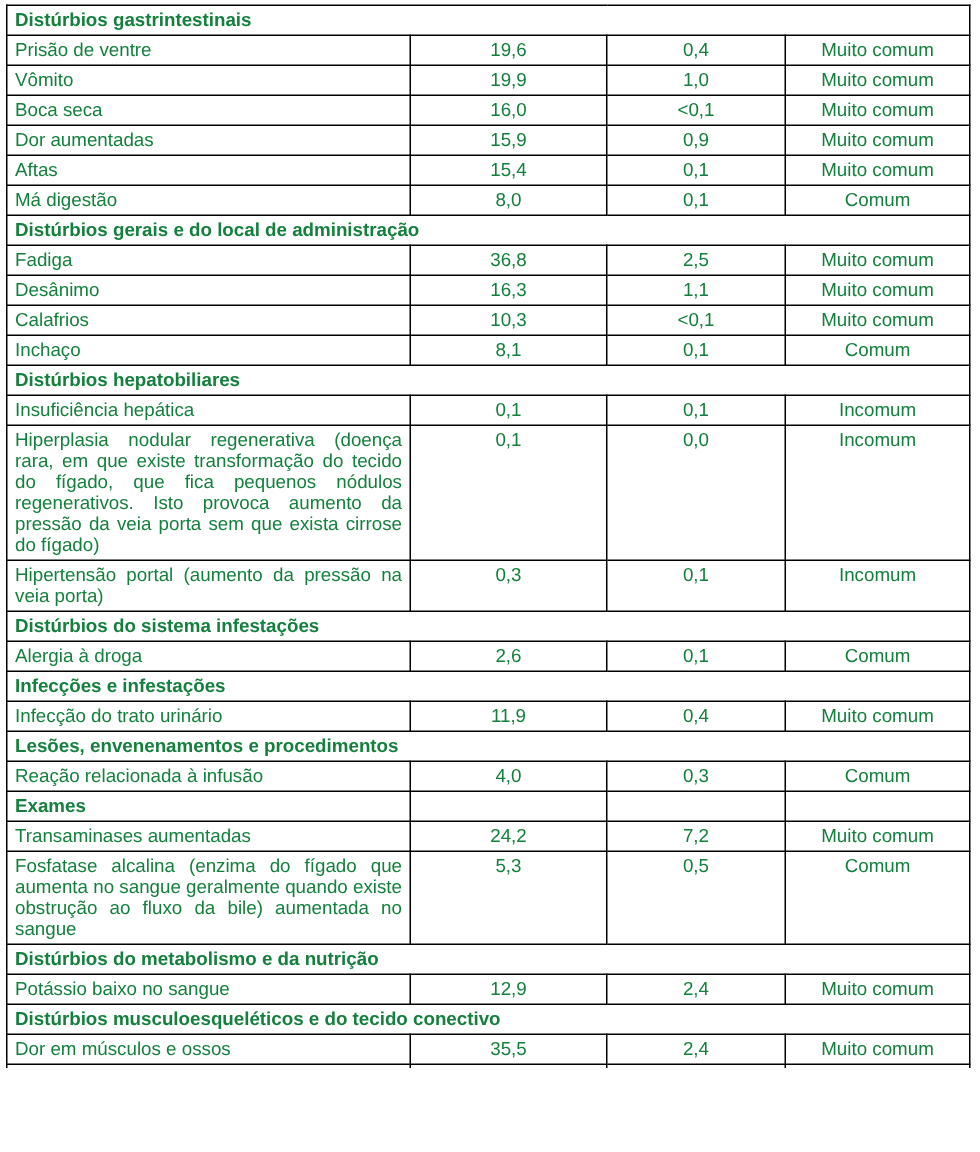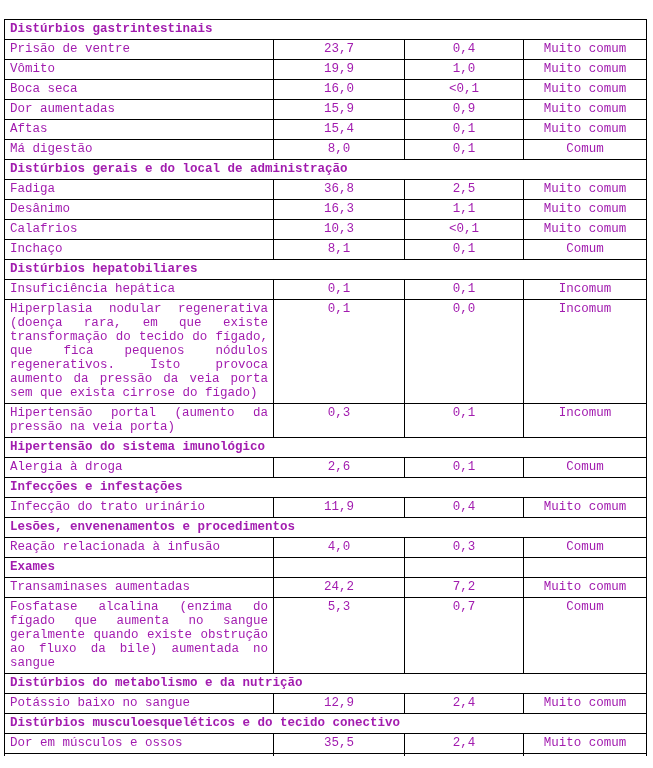--- a/index.html
+++ b/index.html
@@ -4,23 +4,23 @@
 <style>
   html, body {
     margin: 0;
     padding: 0;
     background: #ffffff;
     width: 653px;
     height: 768px;
     overflow: hidden;
   }
   .page {
-    padding: 19px 0 0 4px;
-    font-family: Liberation Mono, monospace;
-    color: #a21caf;
+    padding: 3px 0 0 4px;
+    font-family: Liberation Sans, sans-serif;
+    color: #15803d;
   }
   table.reactions {
     border-collapse: collapse;
     table-layout: fixed;
     width: 642px;
   }
   table.reactions td {
     border: 1px solid #000000;
     font-size: 12.5px;
     line-height: 14px;
@@ -54,21 +54,21 @@
       <col style="width:131px">
       <col style="width:119px">
       <col style="width:123px">
     </colgroup>
     <tbody>
         <tr class="section">
           <td colspan="4">Distúrbios gastrintestinais</td>
         </tr>
         <tr>
           <td class="label">Prisão de ventre</td>
-          <td class="num">23,7</td>
+          <td class="num">19,6</td>
           <td class="num">0,4</td>
           <td class="num">Muito comum</td>
         </tr>
         <tr>
           <td class="label">Vômito</td>
           <td class="num">19,9</td>
           <td class="num">1,0</td>
           <td class="num">Muito comum</td>
         </tr>
         <tr>
@@ -137,21 +137,21 @@
           <td class="num">0,0</td>
           <td class="num">Incomum</td>
         </tr>
         <tr>
           <td class="label">Hipertensão portal (aumento da pressão na veia porta)</td>
           <td class="num">0,3</td>
           <td class="num">0,1</td>
           <td class="num">Incomum</td>
         </tr>
         <tr class="section">
-          <td colspan="4">Hipertensão do sistema imunológico</td>
+          <td colspan="4">Distúrbios do sistema infestações</td>
         </tr>
         <tr>
           <td class="label">Alergia à droga</td>
           <td class="num">2,6</td>
           <td class="num">0,1</td>
           <td class="num">Comum</td>
         </tr>
         <tr class="section">
           <td colspan="4">Infecções e infestações</td>
         </tr>
@@ -178,21 +178,21 @@
         </tr>
         <tr>
           <td class="label">Transaminases aumentadas</td>
           <td class="num">24,2</td>
           <td class="num">7,2</td>
           <td class="num">Muito comum</td>
         </tr>
         <tr>
           <td class="label">Fosfatase alcalina (enzima do fígado que aumenta no sangue geralmente quando existe obstrução ao fluxo da bile) aumentada no sangue</td>
           <td class="num">5,3</td>
-          <td class="num">0,7</td>
+          <td class="num">0,5</td>
           <td class="num">Comum</td>
         </tr>
         <tr class="section">
           <td colspan="4">Distúrbios do metabolismo e da nutrição</td>
         </tr>
         <tr>
           <td class="label">Potássio baixo no sangue</td>
           <td class="num">12,9</td>
           <td class="num">2,4</td>
           <td class="num">Muito comum</td>

